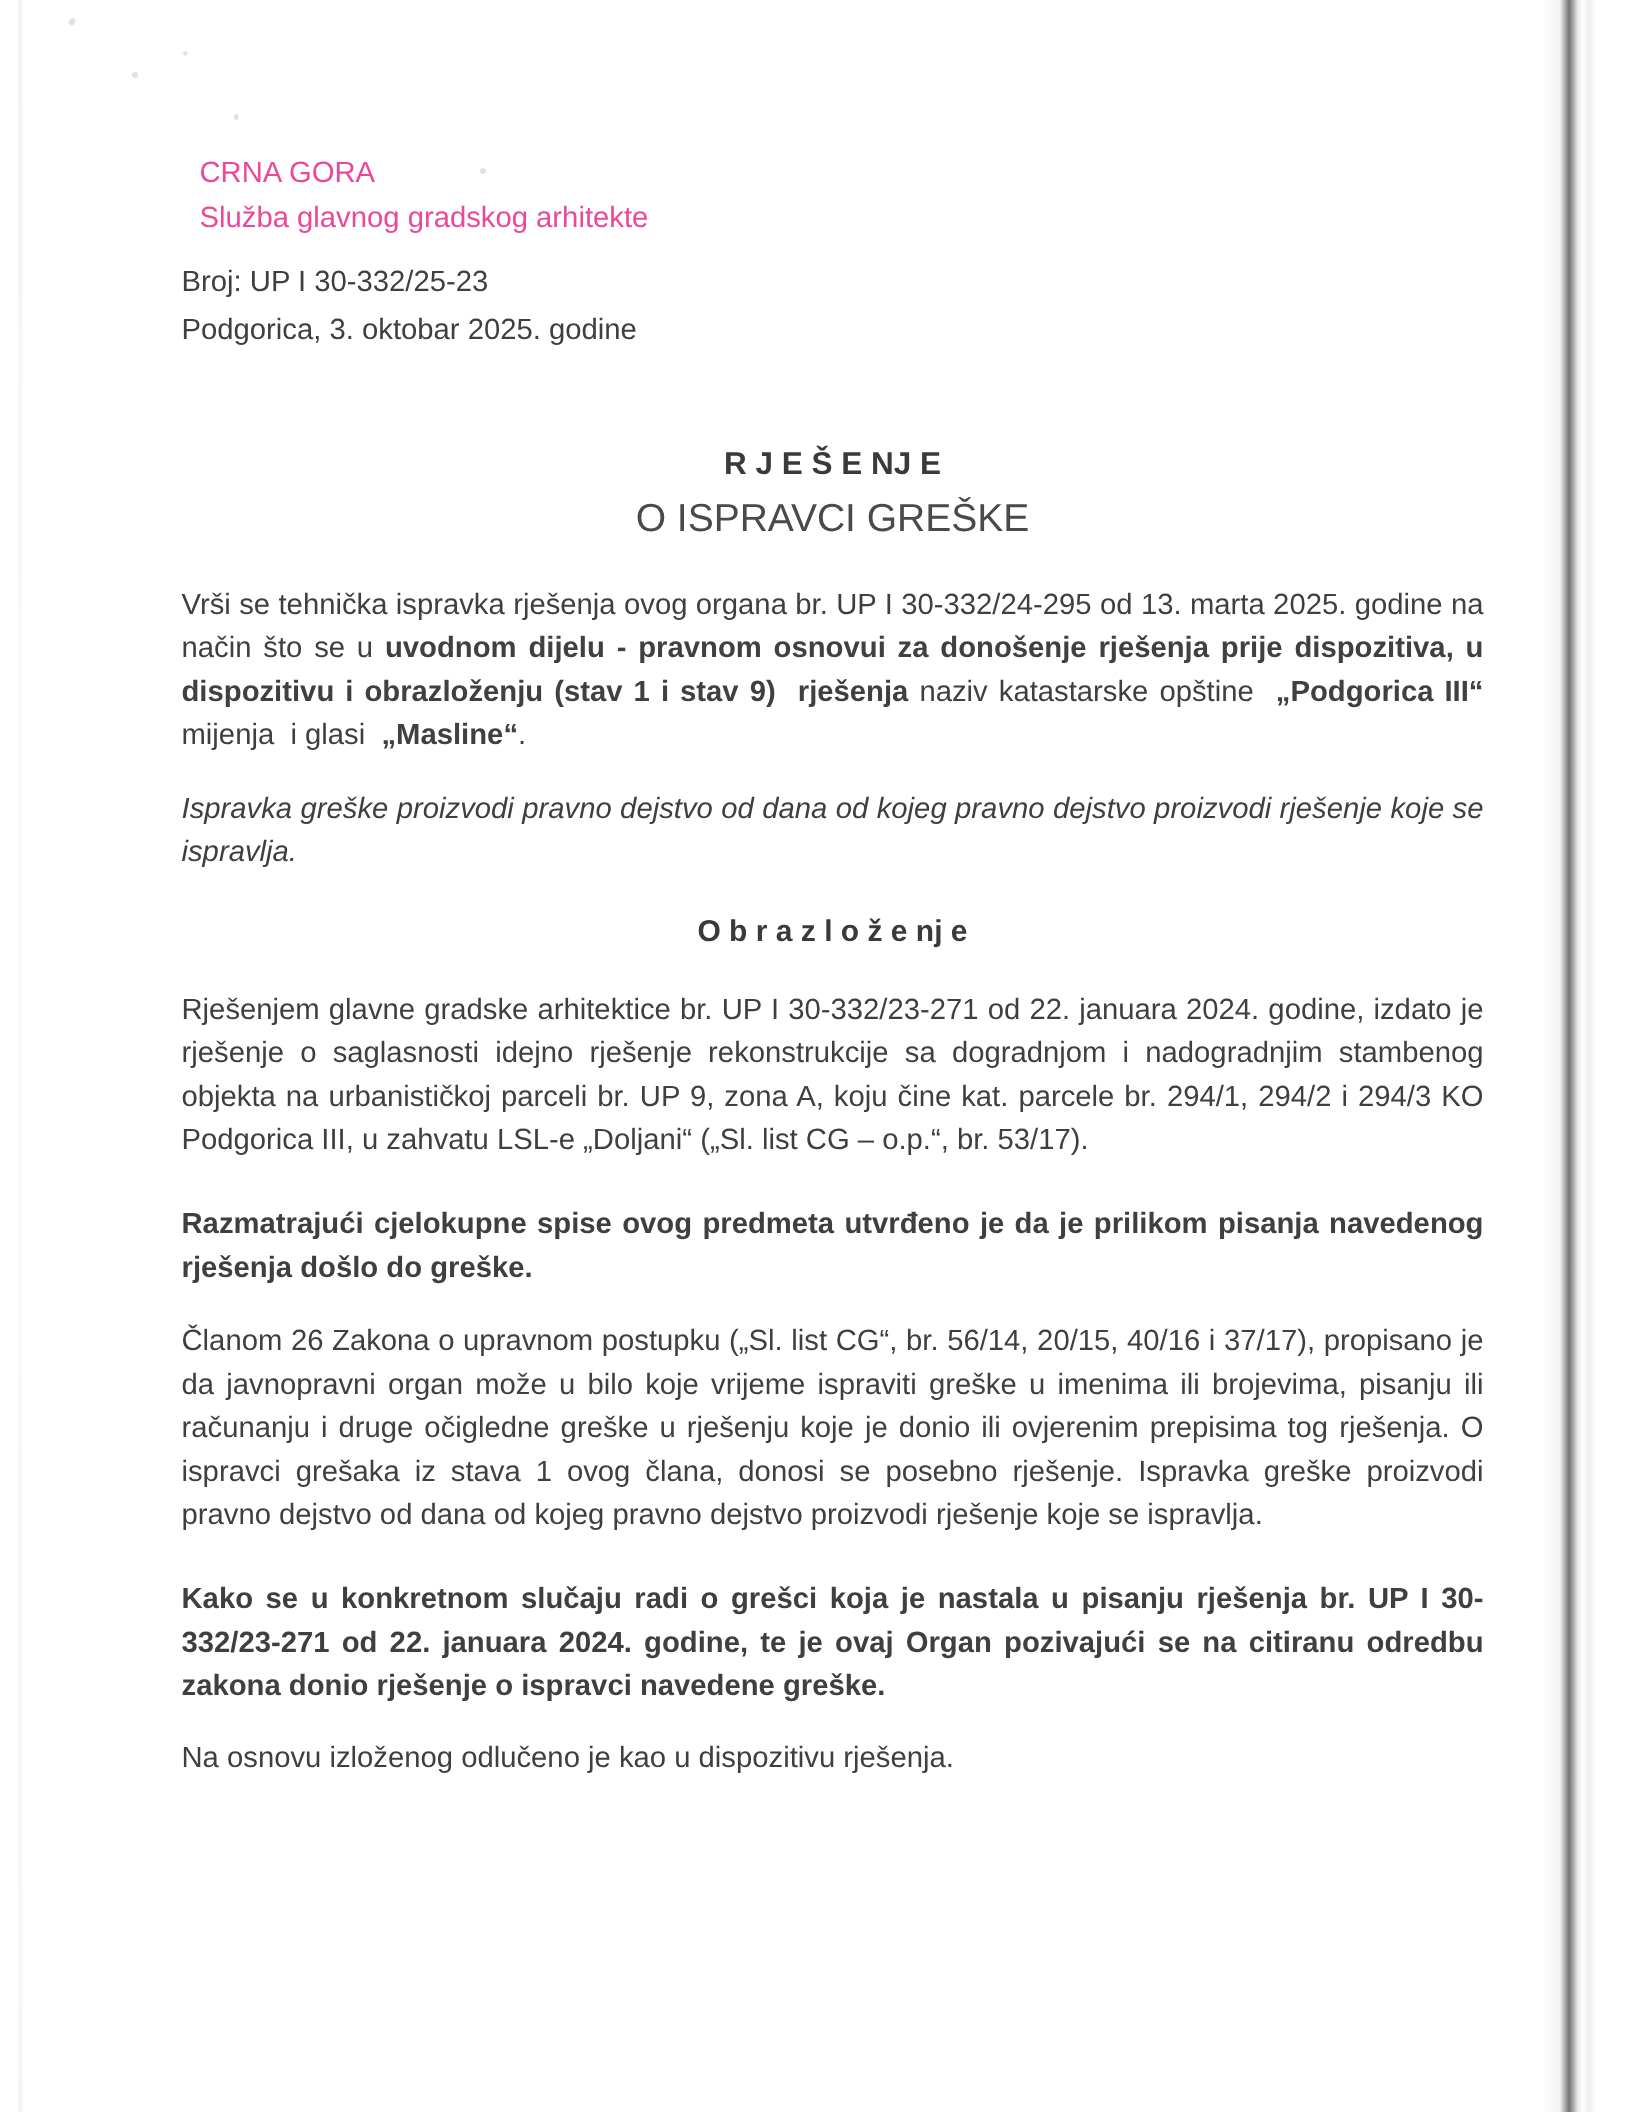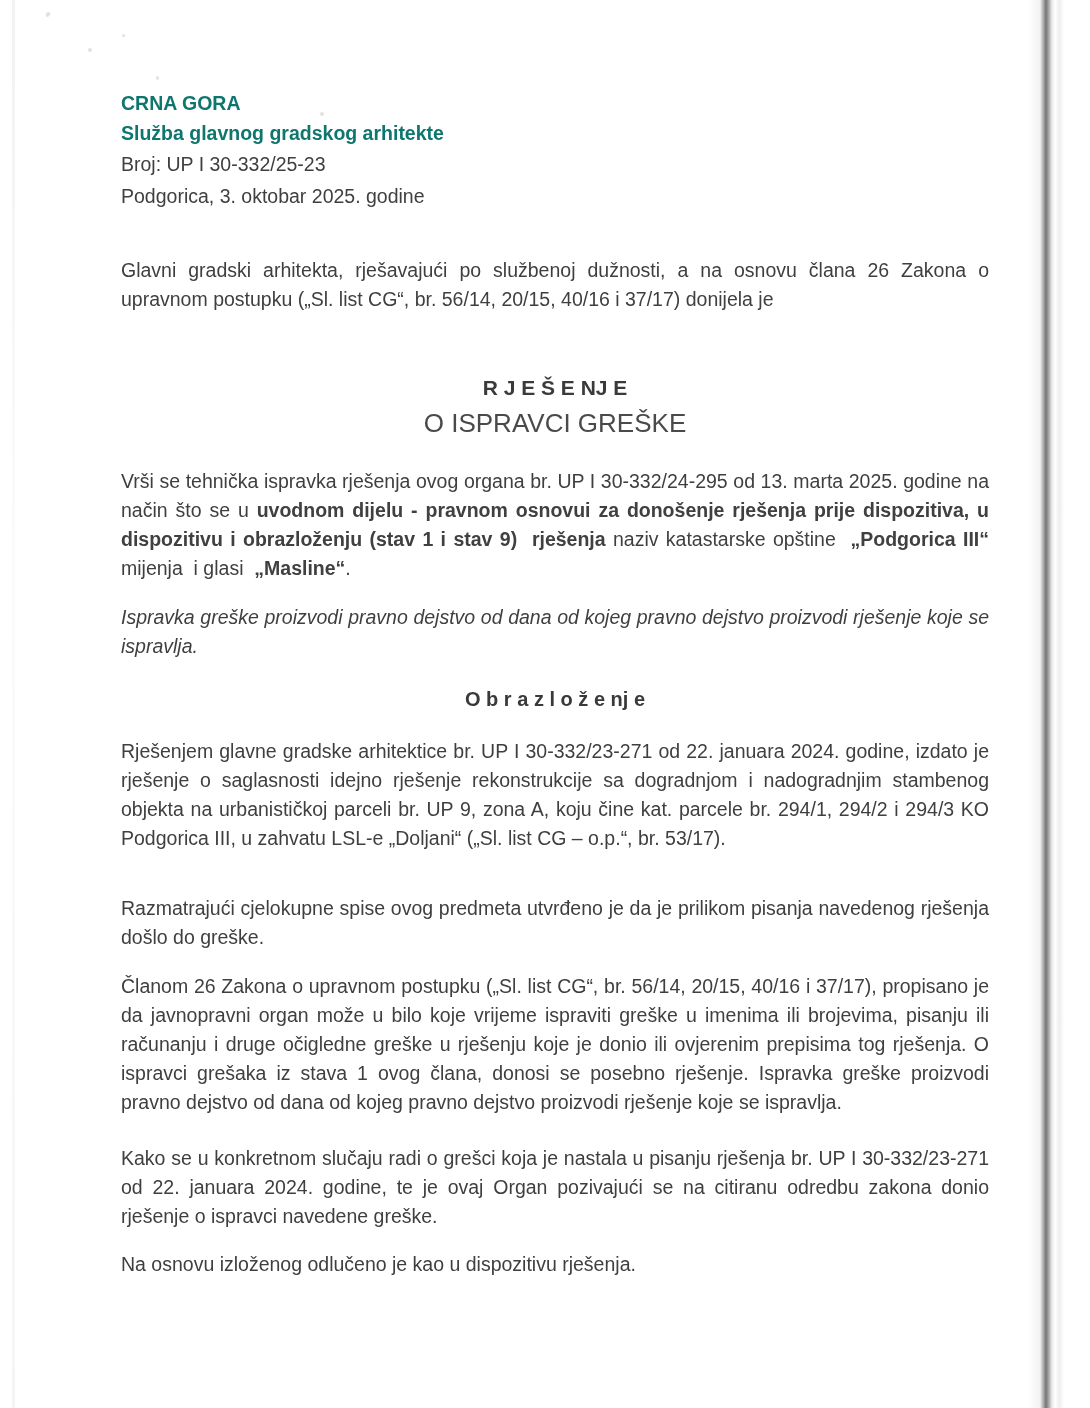--- a/index.html
+++ b/index.html
@@ -32,22 +32,22 @@
   .speck.s3 { left: 122px; top: 34px;  width: 3px; height: 3px; }
   .speck.s4 { left: 156px; top: 76px;  width: 3px; height: 4px; }
   .speck.s5 { left: 320px; top: 112px; width: 4px; height: 4px; }
 
   .content {
     position: absolute; left: 121px; top: 88px; width: 868px;
   }
   .b { font-weight: bold; color: #404040; }
 
   .block-header {
-    font-weight: bold; font-size: 19.5px; line-height: 30px;
-    color: #0f766e; margin: 0;
+    font-weight: normal; font-size: 19.5px; line-height: 30px;
+    color: #ec4899; margin: 12px;
   }
   .block-meta {
     font-size: 19.5px; line-height: 32px; 
   }
   .block-intro {
     font-size: 19.5px; line-height: 29px; margin-top: 44px;
     text-align: justify;
   }
   .block-title {
     margin-top: 59px; text-align: center;
@@ -60,23 +60,23 @@
   .para {
     font-size: 19.5px; line-height: 29px; text-align: justify;
   }
   .block-para2 { margin-top: 28px; }
   .block-para3 { margin-top: 15px; font-style: italic; }
   .block-heading {
     margin-top: 22px; text-align: center;
     font-size: 20px; line-height: 32px; font-weight: bold; color: #3a3a3a;
   }
   .block-para4 { margin-top: 22px; }
-  .block-para5 { margin-top: 41px; }
+  .block-para5 { margin-top: 27px; font-weight: bold; }
   .block-para6 { margin-top: 20px; }
-  .block-para7 { margin-top: 27px; }
+  .block-para7 { margin-top: 27px; font-weight: bold; }
   .block-para8 { margin-top: 18px; text-align: left; }
 </style>
 </head>
 <body>
 
 <div class="page">
 
   <div class="scan-edge-right"></div>
   <div class="scan-edge-left"></div>
   <div class="speck s1"></div>
@@ -90,21 +90,20 @@
     <div class="block-header">
       <div>CRNA GORA</div>
       <div>Služba glavnog gradskog arhitekte</div>
     </div>
 
     <div class="block-meta">
       <div>Broj: UP I 30-332/25-23</div>
       <div>Podgorica, 3. oktobar 2025. godine</div>
     </div>
 
-    <p class="block-intro">Glavni gradski arhitekta, rješavajući po službenoj dužnosti, a na osnovu člana 26 Zakona o upravnom postupku („Sl. list CG“, br. 56/14, 20/15, 40/16 i 37/17) donijela je</p>
 
     <div class="block-title">R J E Š E NJ E</div>
     <div class="block-subtitle">O ISPRAVCI GREŠKE</div>
 
     <p class="para block-para2"><span>Vrši se tehnička ispravka rješenja ovog organa br. UP I 30-332/24-295 od 13. marta 2025. godine na način što se u </span><span class="b">uvodnom dijelu - pravnom osnovui za donošenje rješenja prije dispozitiva, u dispozitivu i obrazloženju (stav 1 i stav 9)</span><span> &nbsp;</span><span class="b">rješenja</span><span> naziv katastarske opštine &nbsp;</span><span class="b">„Podgorica III“</span><span> mijenja &nbsp;i glasi &nbsp;</span><span class="b">„Masline“</span><span>.</span></p>
 
     <p class="para block-para3">Ispravka greške proizvodi pravno dejstvo od dana od kojeg pravno dejstvo proizvodi rješenje koje se ispravlja.</p>
 
     <div class="block-heading">O b r a z l o ž e nj e</div>
 

